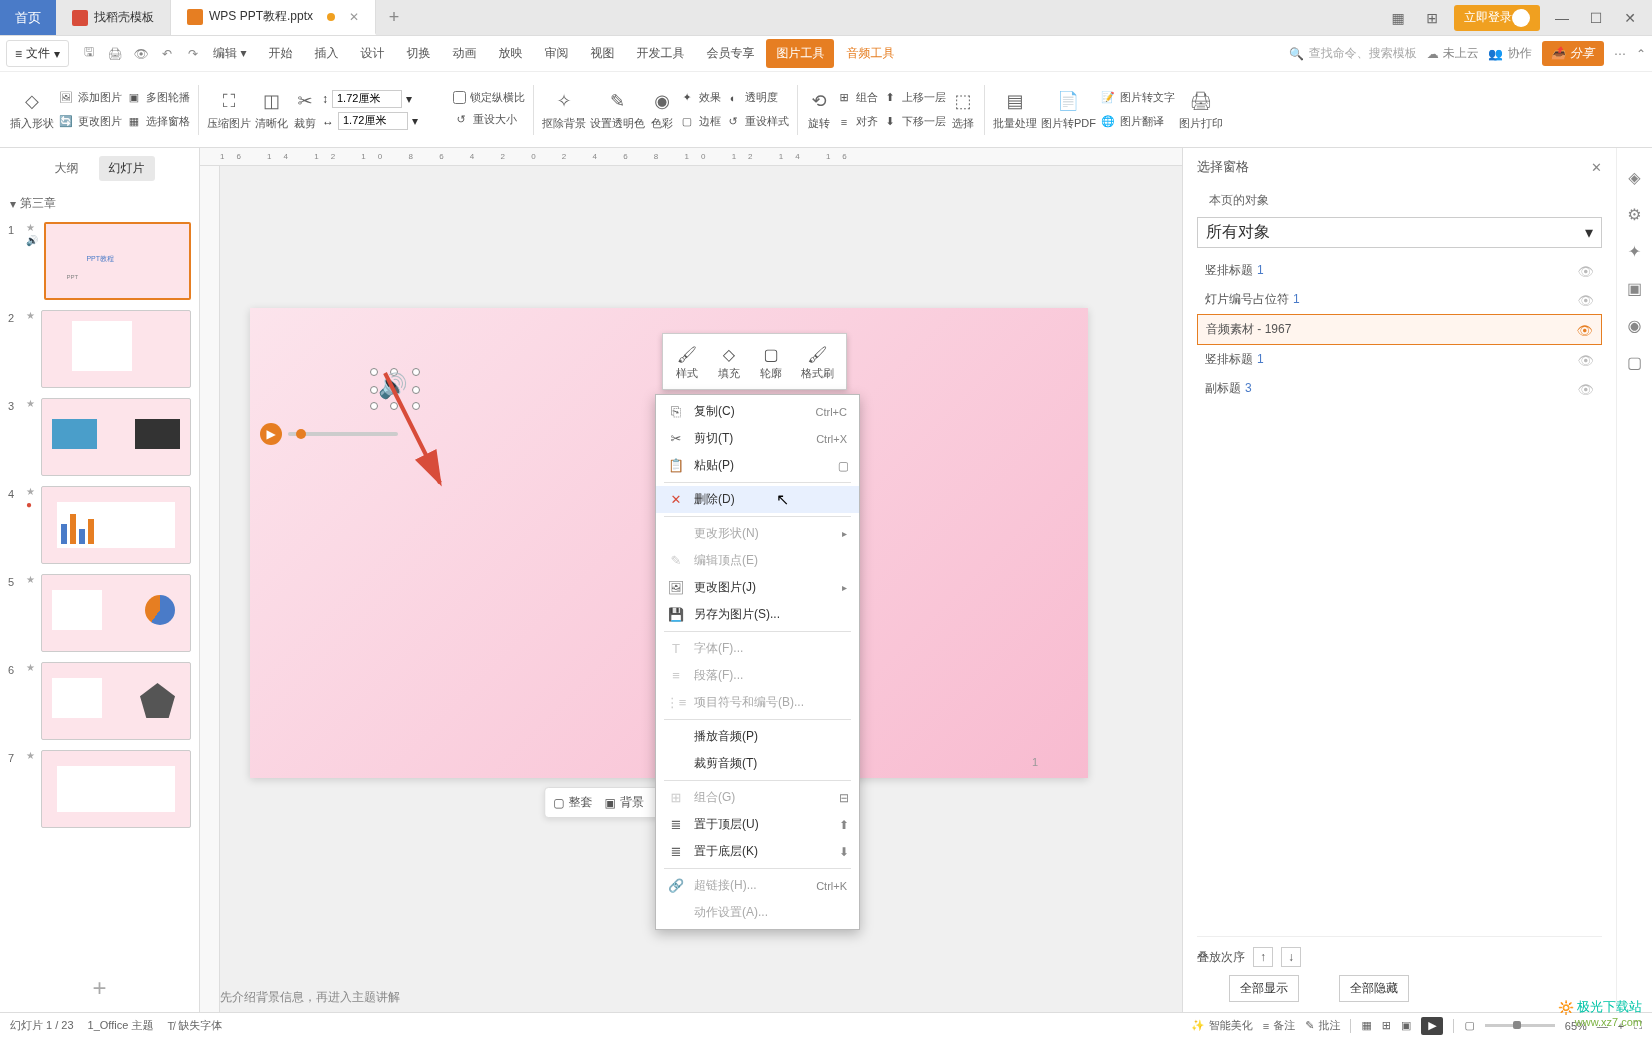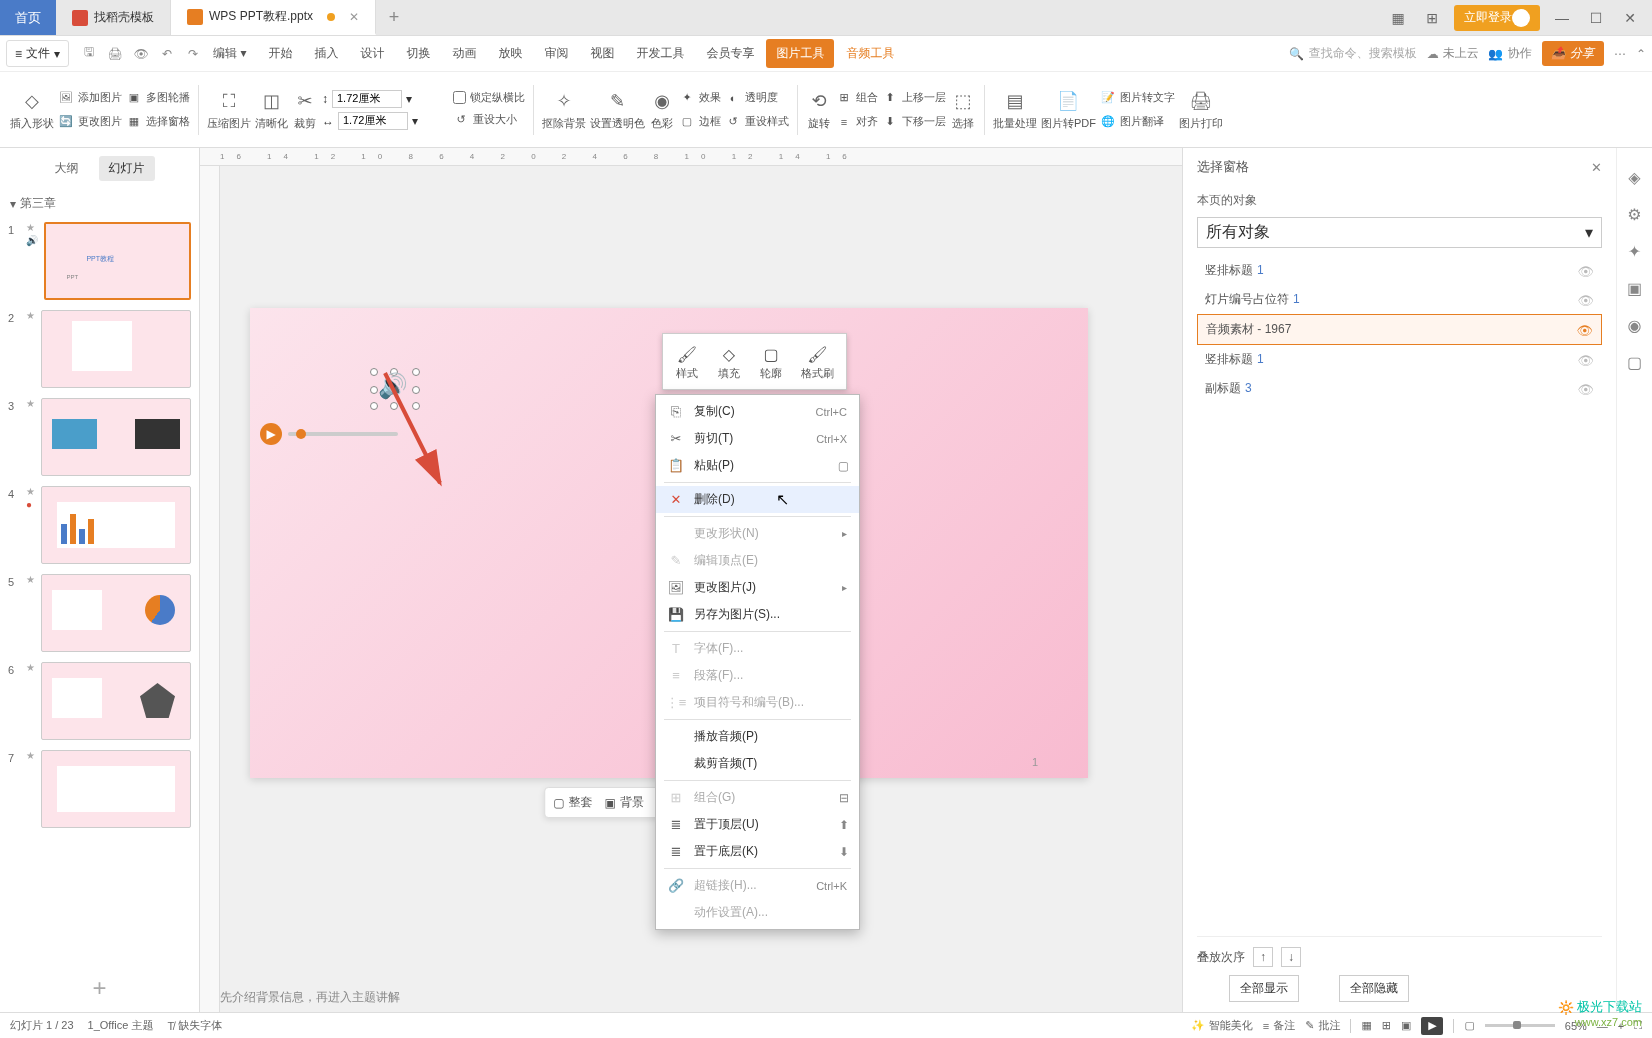--- a/index.html
+++ b/index.html
@@ -98,21 +98,21 @@
 
 
 .slide-tools { position: absolute; bottom: -40px; left: 50%; transform: translateX(-50%); background: #fff; border: 1px solid #ddd; border-radius: 4px; padding: 6px 8px; display: flex; gap: 12px; box-shadow: 0 2px 6px rgba(0,0,0,0.1); }
 .st-btn { display: flex; align-items: center; gap: 4px; color: #555; font-size: 12px; }
 
 
 .right-panel { width: 470px; background: #fff; border-left: 1px solid #ddd; display: flex; }
 .rp-content { flex: 1; padding: 10px 14px; display: flex; flex-direction: column; }
 .rp-header { display: flex; justify-content: space-between; align-items: center; padding-bottom: 8px; font-size: 13px; color: #555; }
 .rp-close { color: #888; }
-.rp-section-title { font-size: 12px; color: #666; margin: 8px 0; }
+.rp-section-title { font-size: 12px; color: #666; margin: 8px 12px; }
 .rp-dropdown { border: 1px solid #ccc; padding: 4px 8px; display: flex; justify-content: space-between; align-items: center; font-size: 16px; margin-bottom: 8px; }
 .rp-list { flex: 1; }
 .rp-item { display: flex; justify-content: space-between; align-items: flex-end; padding: 6px 8px; font-size: 12px; color: #555; }
 .rp-item.selected { border: 1px solid #e67e22; background: #fff5ee; }
 .rp-item-num { color: #4a7bc8; margin-left: 4px; }
 .rp-eye { color: #bbb; font-size: 13px; }
 .rp-footer { margin-top: auto; border-top: 1px solid #eee; padding-top: 10px; }
 .rp-footer-row { display: flex; align-items: center; gap: 8px; font-size: 12px; color: #555; margin-bottom: 8px; }
 .rp-arrow-btn { border: 1px solid #ccc; width: 20px; height: 20px; display: flex; align-items: center; justify-content: center; }
 .rp-foot-btns { display: flex; gap: 8px; }

